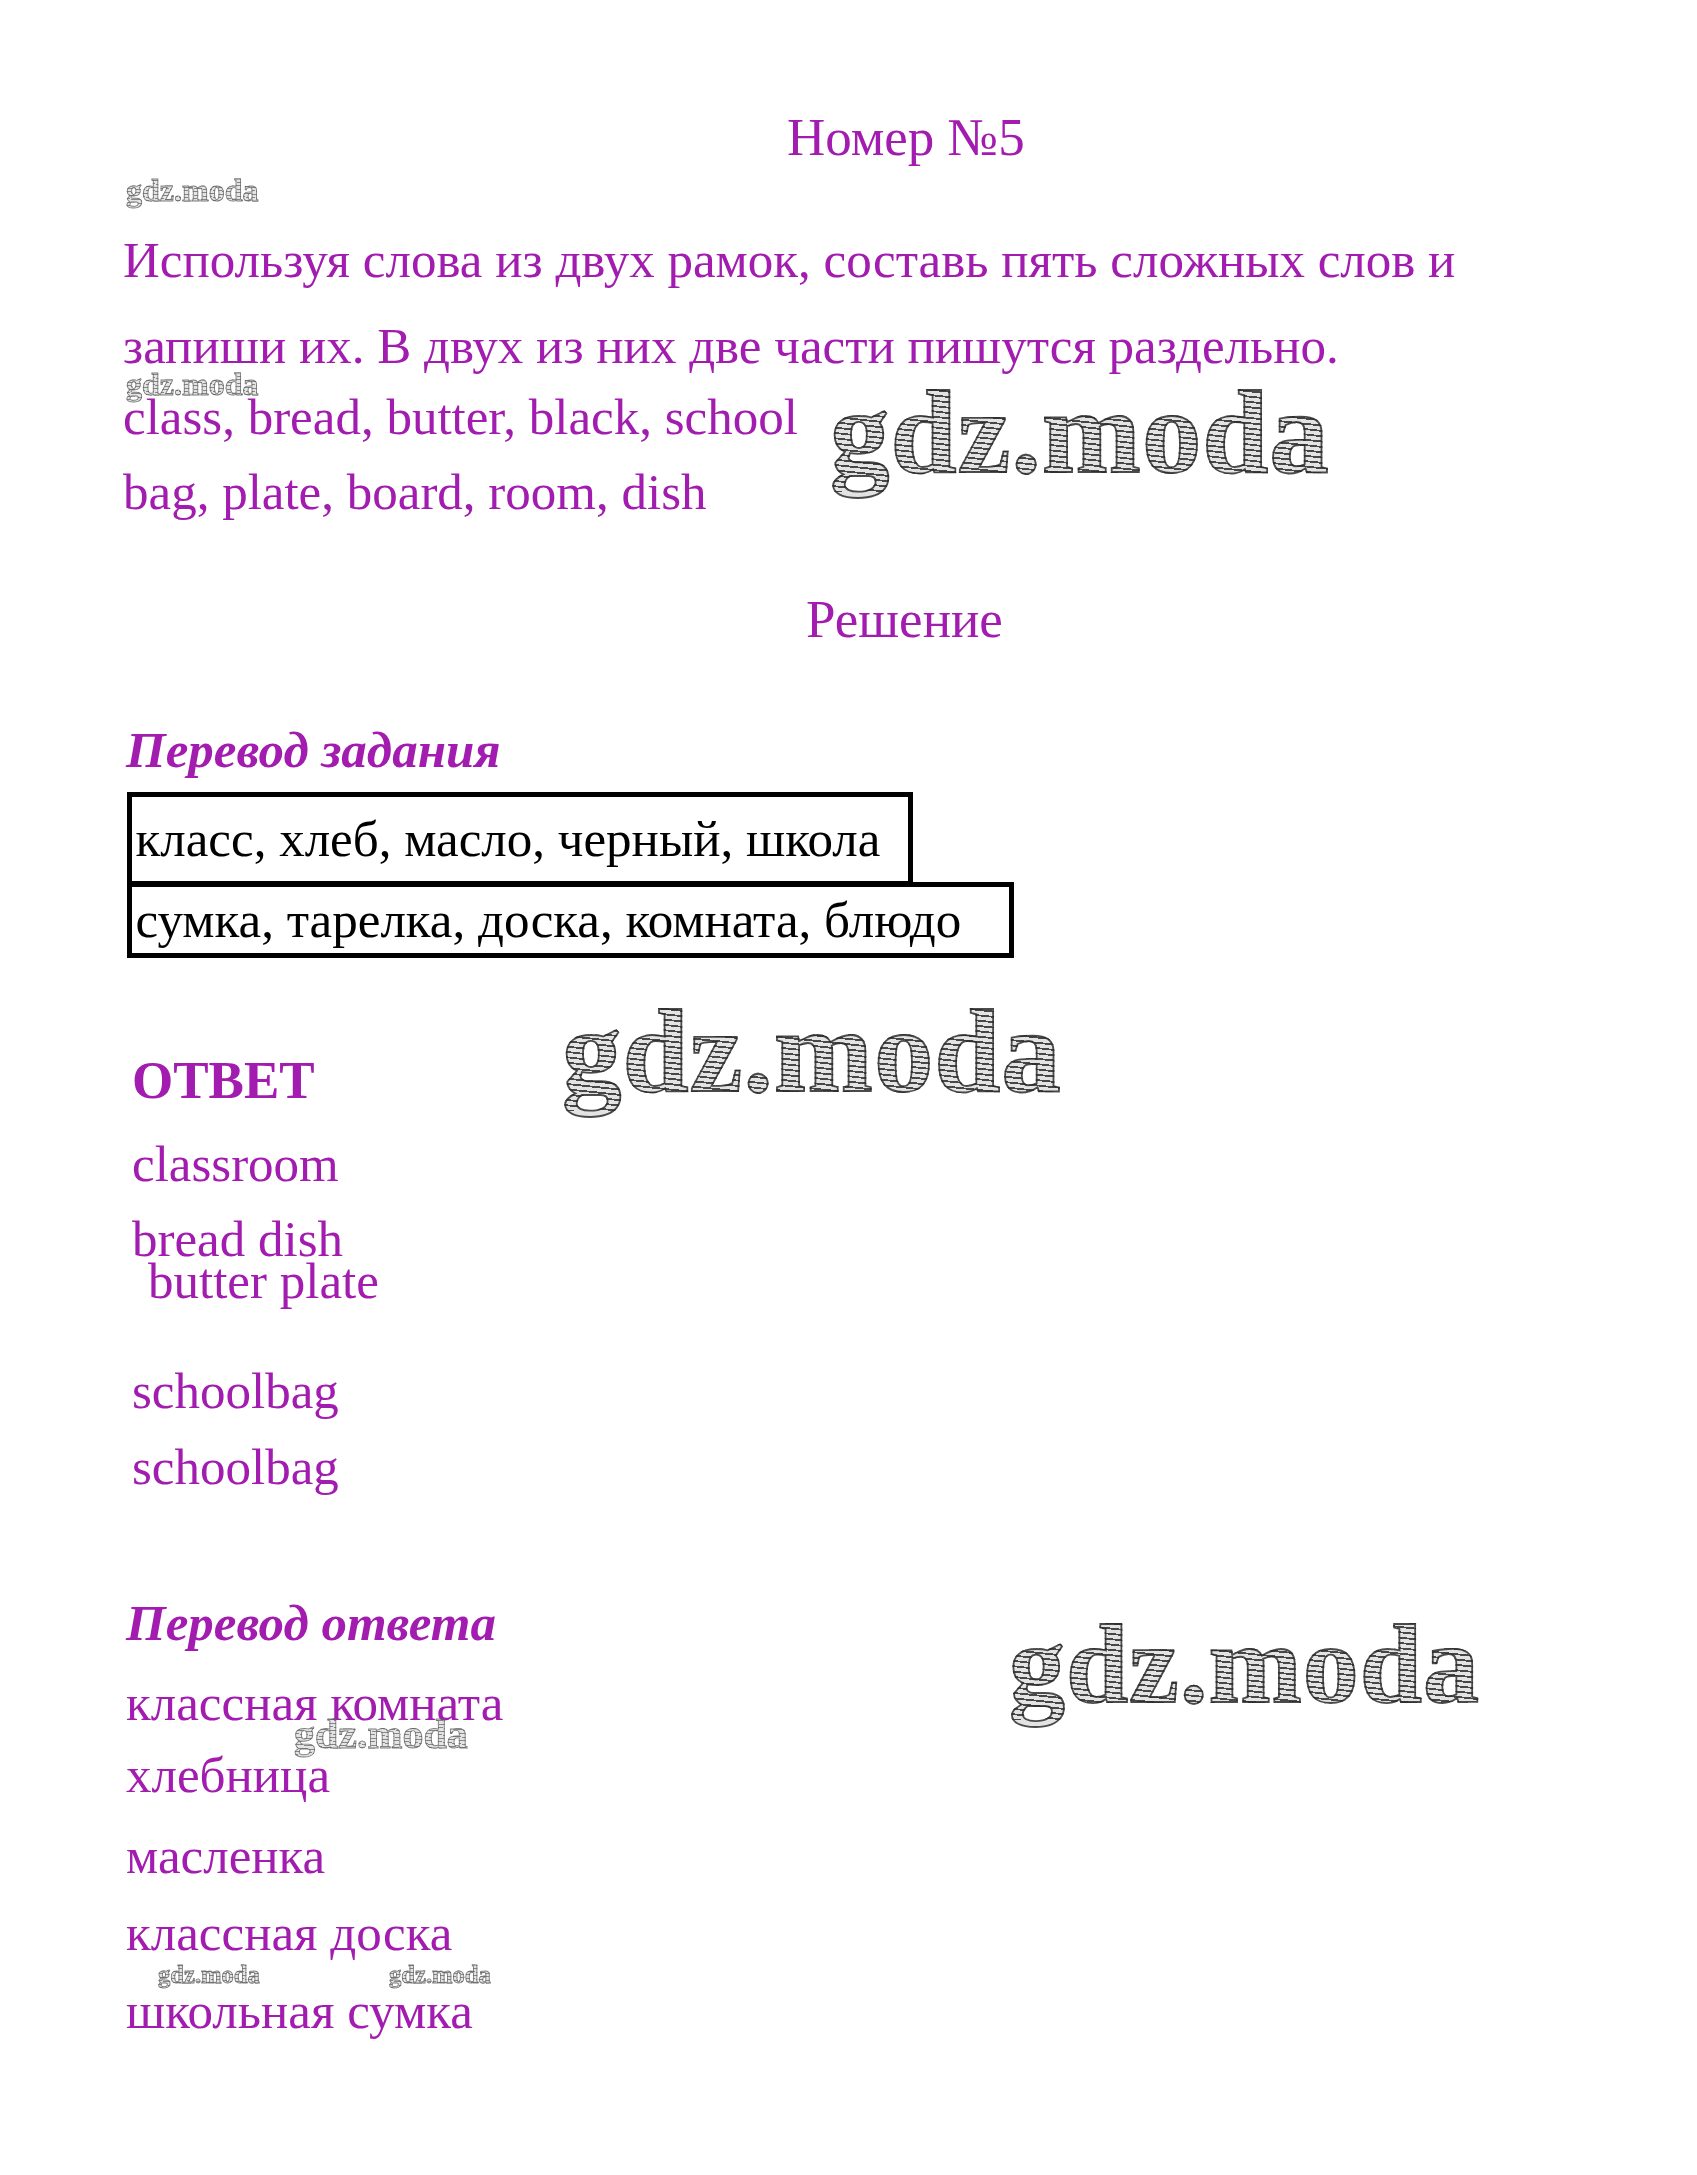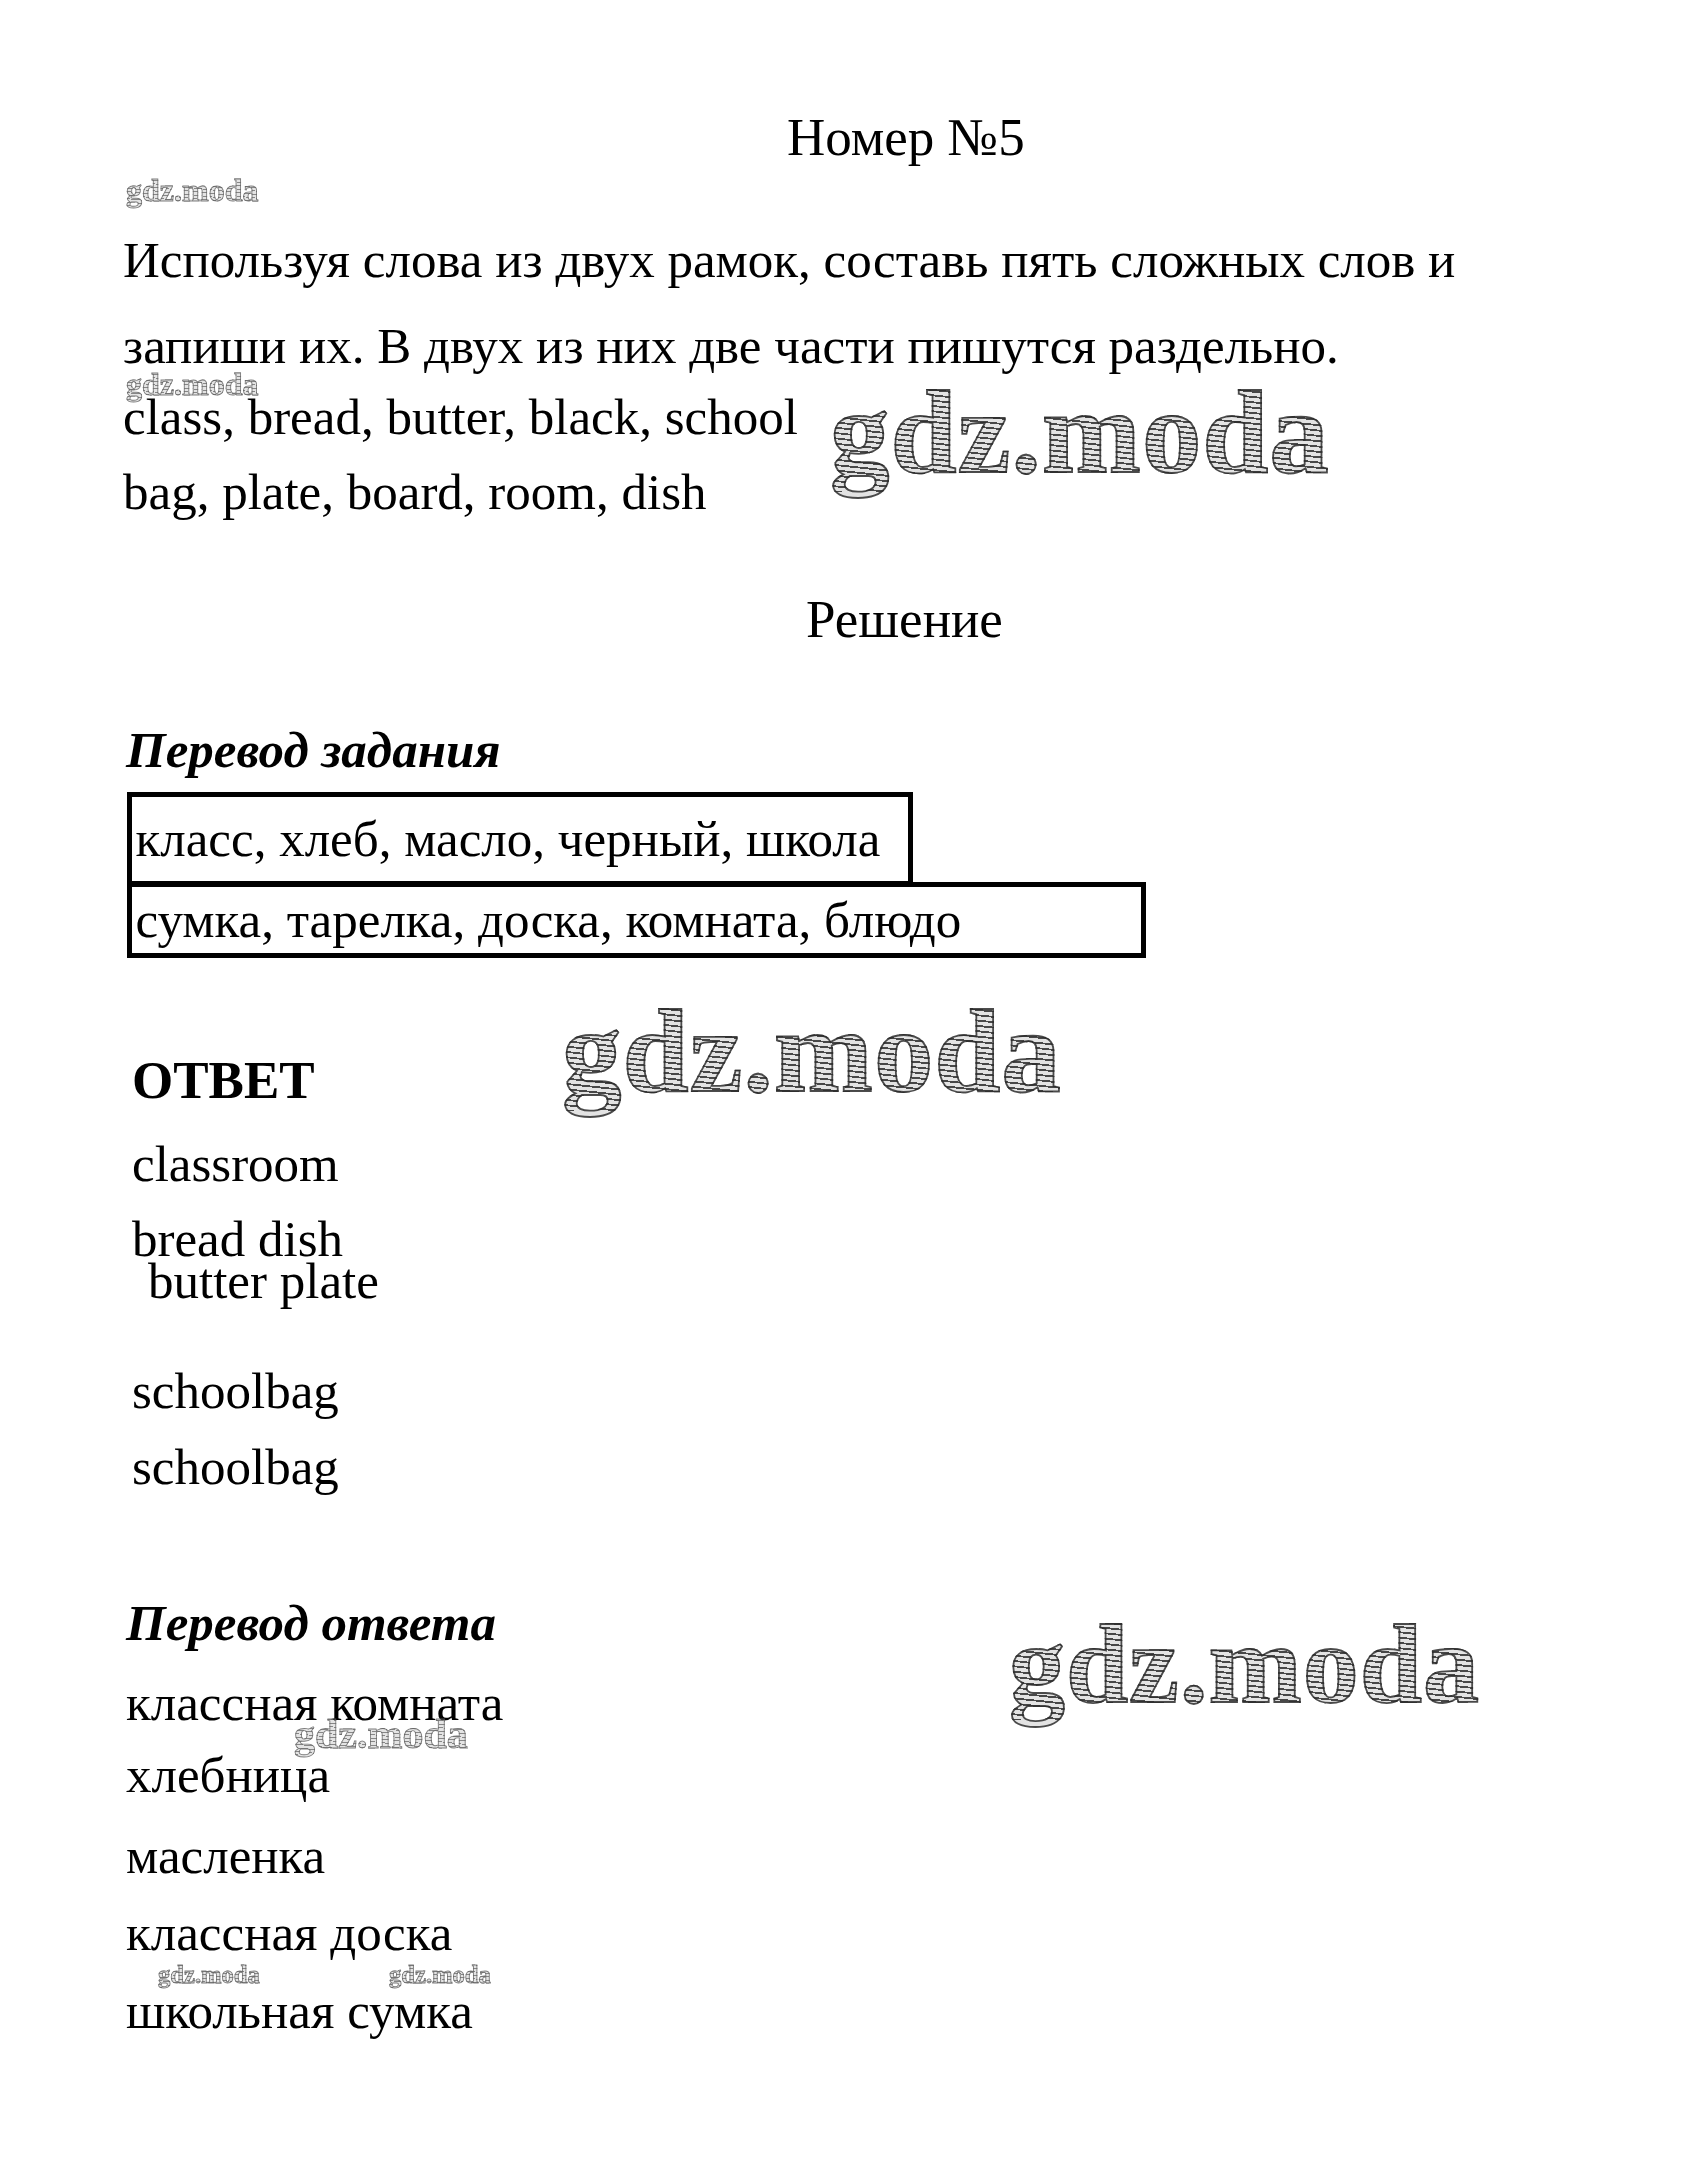--- a/index.html
+++ b/index.html
@@ -10,21 +10,21 @@
     background: #ffffff;
     overflow: hidden;
     font-family: "Liberation Serif", serif;
     color: #000000;
   }
   .t {
     position: absolute;
     line-height: 1;
     white-space: nowrap;
     font-size: 51px;
-    color: #000000;
+    color: #a21caf;
   }
   .fs60 { font-size: 53px; }
   .bold { font-weight: 700; }
   .bi   { font-weight: 700; font-style: italic; }
   .box {
     position: absolute;
     border: 5.3px solid #000000;
     box-sizing: border-box;
     display: flex;
     align-items: center;
@@ -86,21 +86,21 @@
   <div class="wm wm-lg" style="left:830px; top:373px;">gdz.moda</div>
 
   <div class="t fs60" style="left:806px; top:593px;">Решение</div>
 
   <div class="t bi" style="left:126px; top:725px;">Перевод задания</div>
 
   <div class="box" style="left:127px; top:792px; width:786px; height:94px;">
     <span class="bt">класс, хлеб, масло, черный, школа</span>
   </div>
 
-  <div class="box" style="left:127px; top:882px; width:1019px; height:76px;">
+  <div class="box" style="left:127px; top:882px; width:887px; height:76px;">
     <span class="bt">сумка, тарелка, доска, комната, блюдо</span>
   </div>
 
   <div class="wm wm-lg" style="left:562px; top:992px;">gdz.moda</div>
 
   <div class="t bold fs60" style="left:132px; top:1054px;">ОТВЕТ</div>
 
   <div class="t" style="left:132px; top:1139px;">classroom</div>
   <div class="t" style="left:132px; top:1214px;">bread dish</div>
   <div class="t" style="left:132px; top:1256px;margin-left:16px;">butter plate</div>

